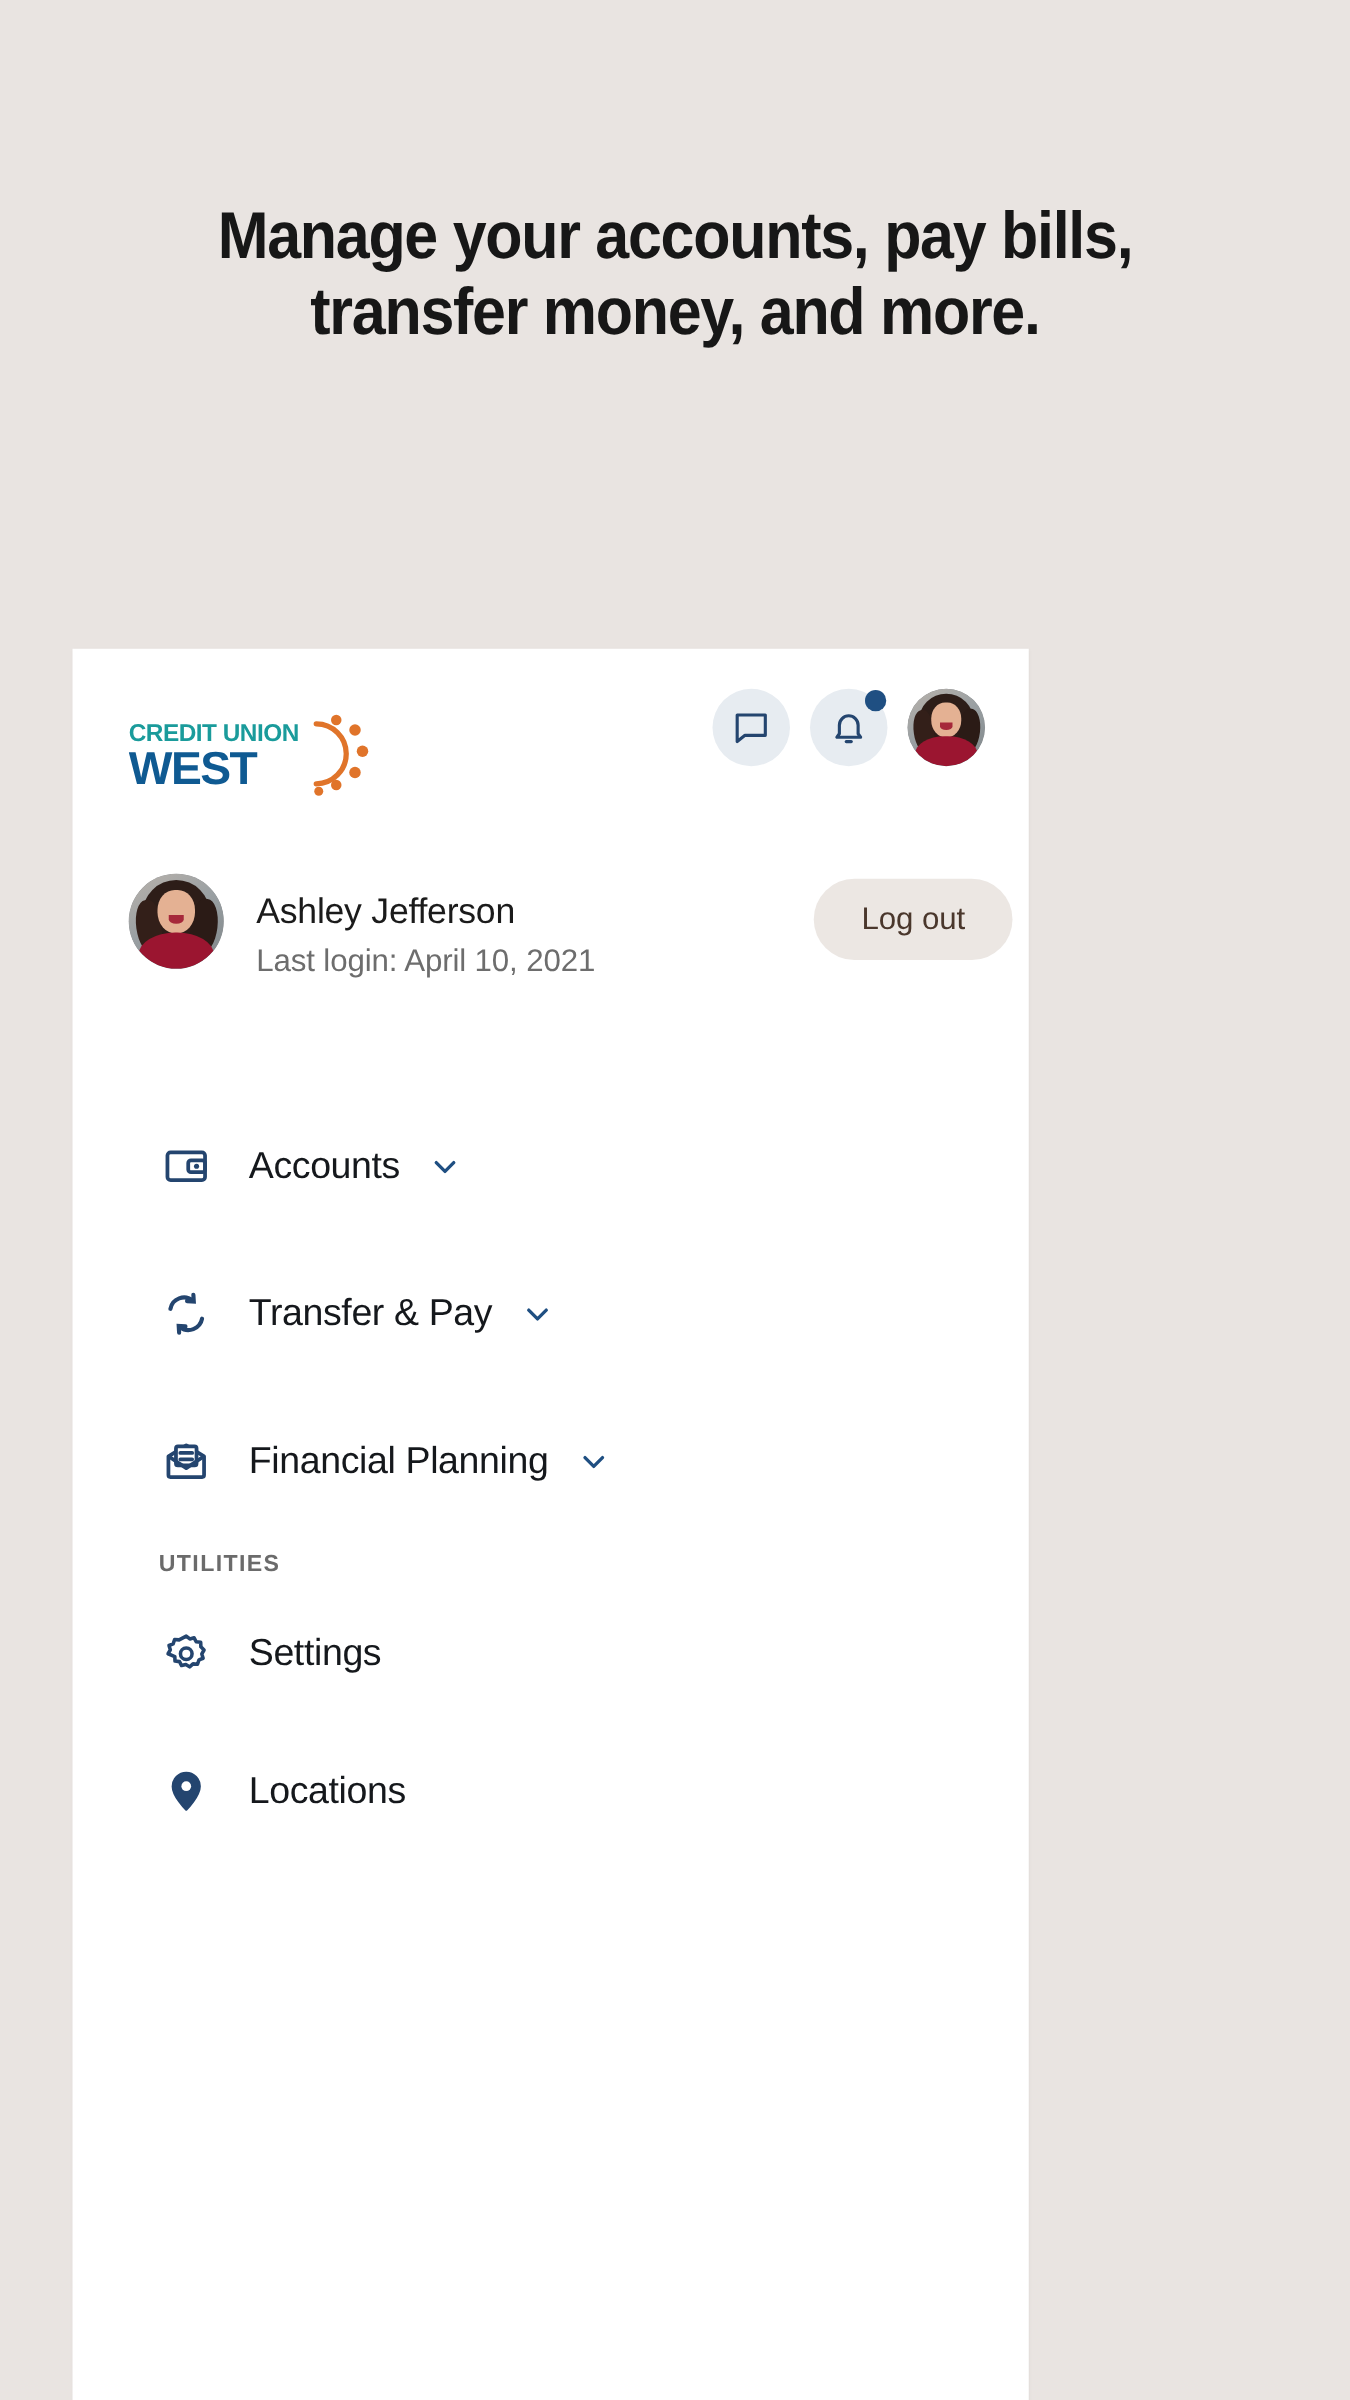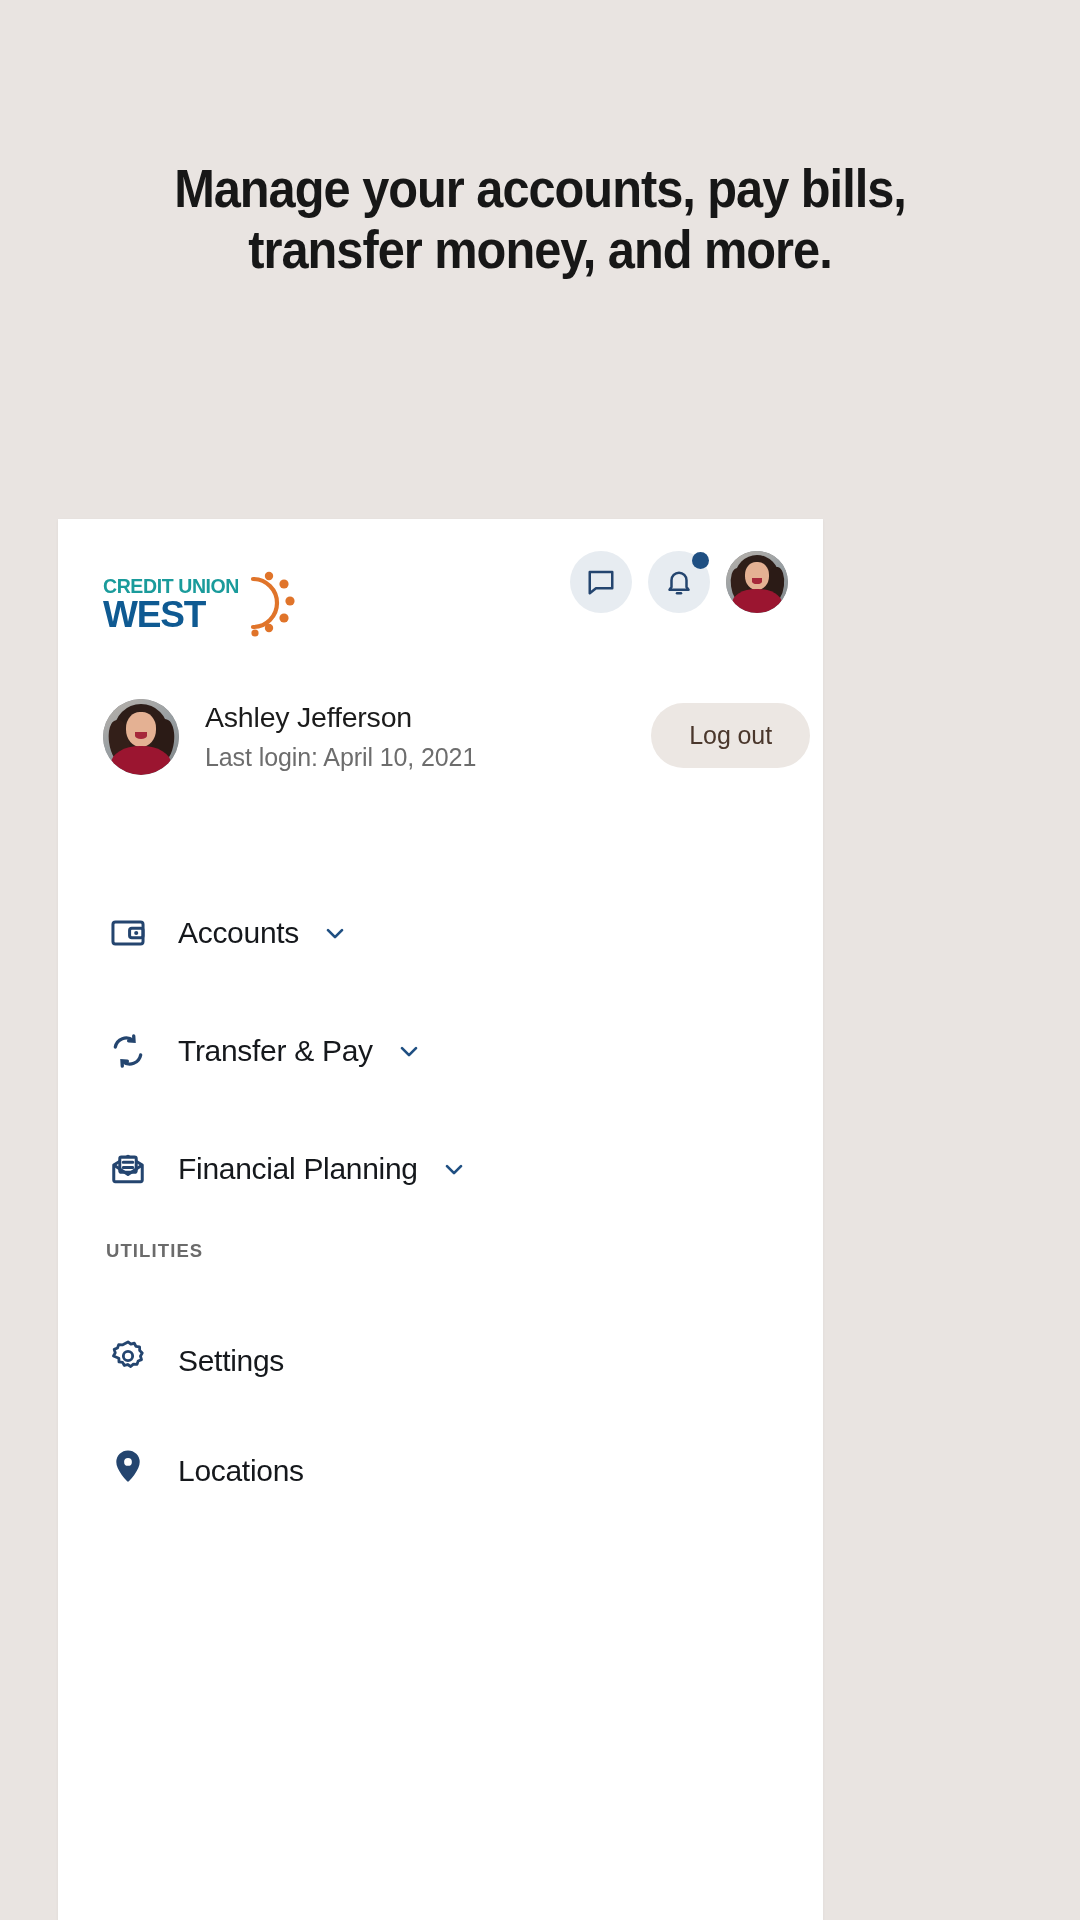--- a/index.html
+++ b/index.html
@@ -71,50 +71,50 @@
     border-radius:0 0 60% 60%; background:#a6283a; }
   .face .body { position:absolute; left:10%; top:62%; width:80%; height:48%;
     border-radius:48% 48% 0 0; background:#9b1530; }
 
   
   .user-row { position:absolute; left:0; top:176px; width:100%; height:105px; }
   .user-avatar {
     position:absolute; left:45px; top:4px;
     width:76px; height:76px; border-radius:50%; overflow:hidden; background:#8d8f92;
   }
-  .user-text { position:absolute; left:147px; top:4px; }
+  .user-text { position:absolute; left:147px; top:16px; }
   .user-name { font-size:28.5px; color:#1b1b1b; letter-spacing:-0.2px; line-height:1.32; }
   .user-login { font-size:25px; color:#6d6d6d; letter-spacing:-0.1px; line-height:1.34; margin-top:4px; }
   .logout-btn {
     position:absolute; right:13px; top:8px;
     height:65px; padding:0 38px;
     display:flex; align-items:center; justify-content:center;
     background:#ece7e3; border:none; border-radius:34px;
     font-family:"Liberation Sans", sans-serif;
     font-size:25px; color:#4a372c; letter-spacing:-0.1px;
     cursor:pointer;
   }
 
   
-  .nav { position:absolute; left:0; top:355px; width:100%; }
+  .nav { position:absolute; left:0; top:355px; width:100%;padding-left:21px; }
   .nav-item {
     display:flex; align-items:center;
     height:118px; padding-left:48px;
     cursor:pointer;
   }
   .nav-ico { width:44px; height:44px; flex:0 0 44px; display:flex; align-items:center; justify-content:center; }
   .nav-label { font-size:30px; color:#15181c; letter-spacing:-0.3px; margin-left:28px; }
   .chev { margin-left:22px; display:flex; align-items:center; }
 
   .section-label {
     padding-left:48px; margin-top:12px; margin-bottom:6px;
     font-size:18.5px; font-weight:bold; letter-spacing:1.1px; color:#6b6b6b;
   }
 
-  .util-item { display:flex; align-items:flex-end; height:110px; padding-left:48px; cursor:pointer; }
+  .util-item { display:flex; align-items:center; height:110px; padding-left:48px; cursor:pointer; }
 </style>
 </head>
 <body>
 
 <div class="screen">
 
   <div class="headline">
     <span>Manage your accounts, pay bills,</span>
     <span class="l2">transfer money, and more.</span>
   </div>

